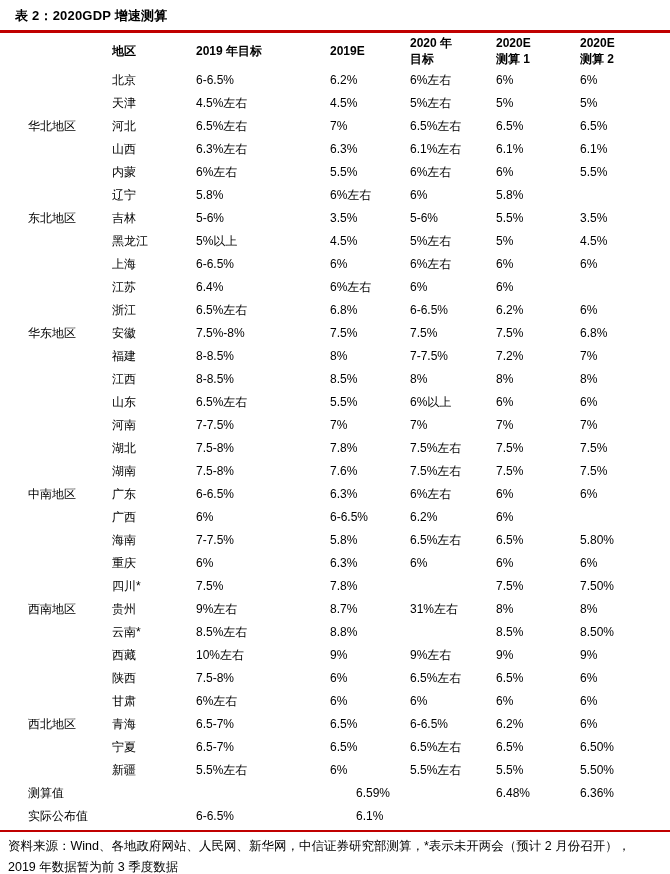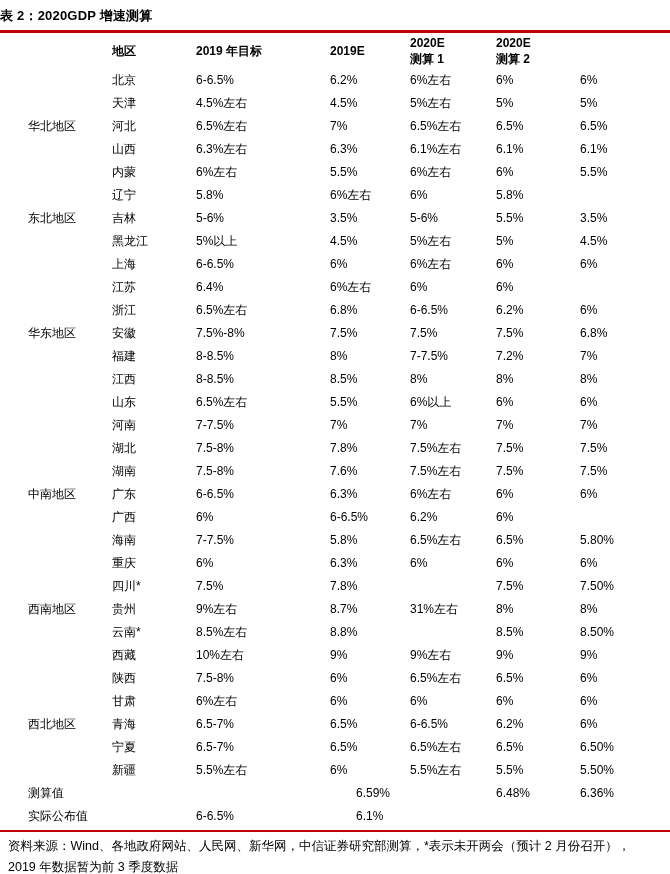--- a/index.html
+++ b/index.html
@@ -9,21 +9,21 @@
     background: #ffffff;
     font-family: "Liberation Sans", "DejaVu Sans", sans-serif;
     color: #000000;
     overflow: hidden;
   }
   .page { position: relative; width: 670px; height: 874px; }
 
   .title {
     font-size: 13px;
     font-weight: bold;
-    padding: 7px 0 5px 0;
+    padding: 7px 0 5px 15px;
     letter-spacing: 0.2px;
   }
   .rule {
     width: 670px;
     background: #C00000;
   }
   .rule-top { height: 3px; }
   .rule-bottom { height: 2px; margin-top: 2px; }
 
   .grid {
@@ -69,20 +69,22 @@
 
   <div class="title">表 2：2020GDP 增速测算</div>
 
   <div class="rule rule-top"></div>
 
   <div class="grid header">
     <div class="c"></div>
     <div class="c">地区</div>
     <div class="c">2019 年目标</div>
     <div class="c">2019E</div>
+    <div class="c">2020 年
+目标</div>
     <div class="c">2020E
 测算 1</div>
     <div class="c">2020E
 测算 2</div>
   </div>
 
   <div id="table-body">
       <div class="grid row">
     <div class="c"></div>
     <div class="c">北京</div>

